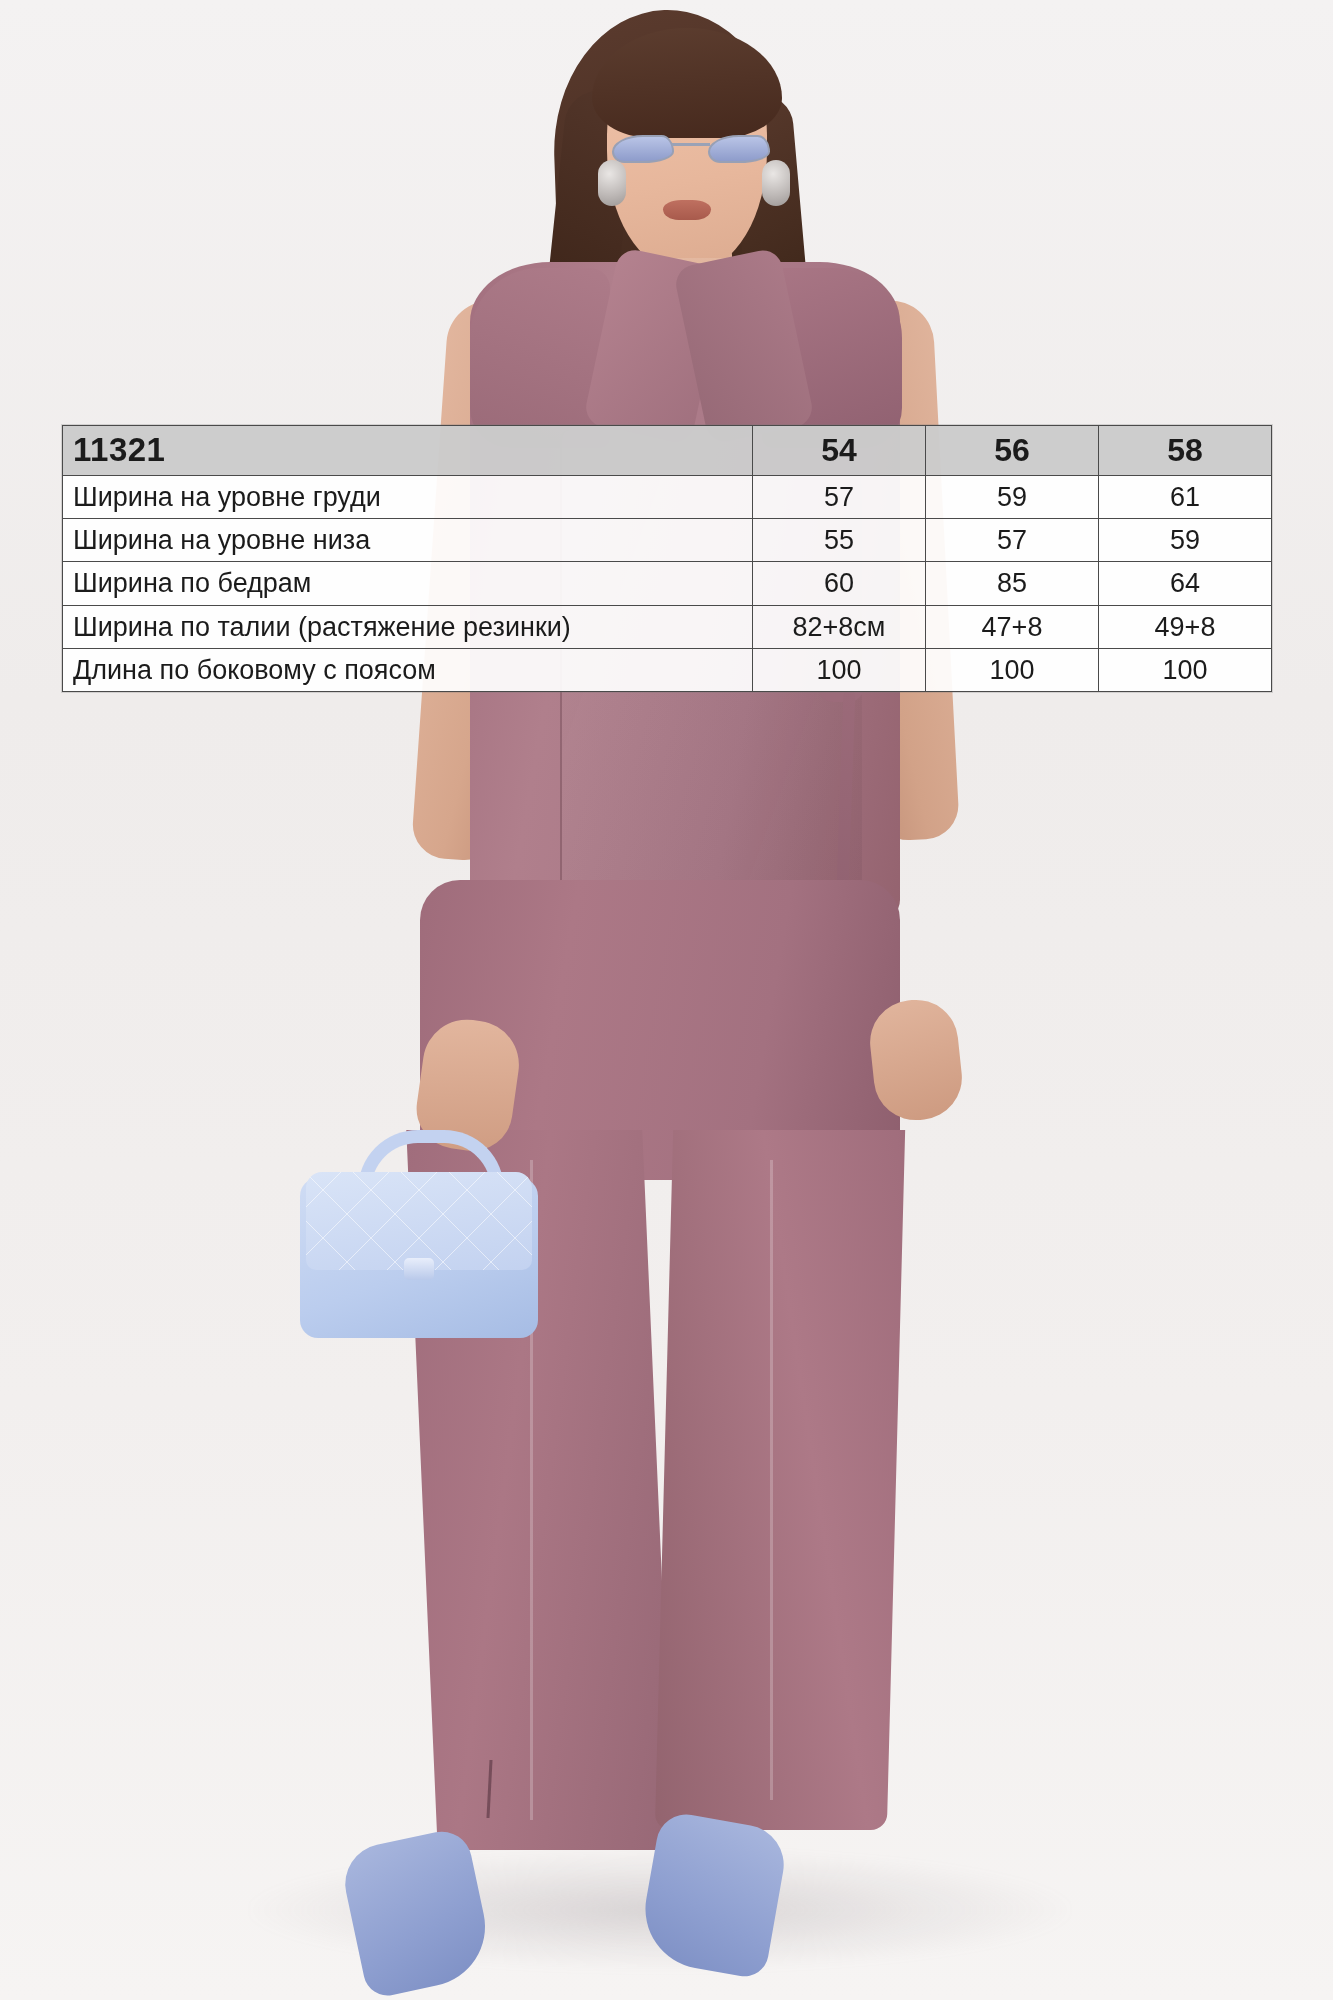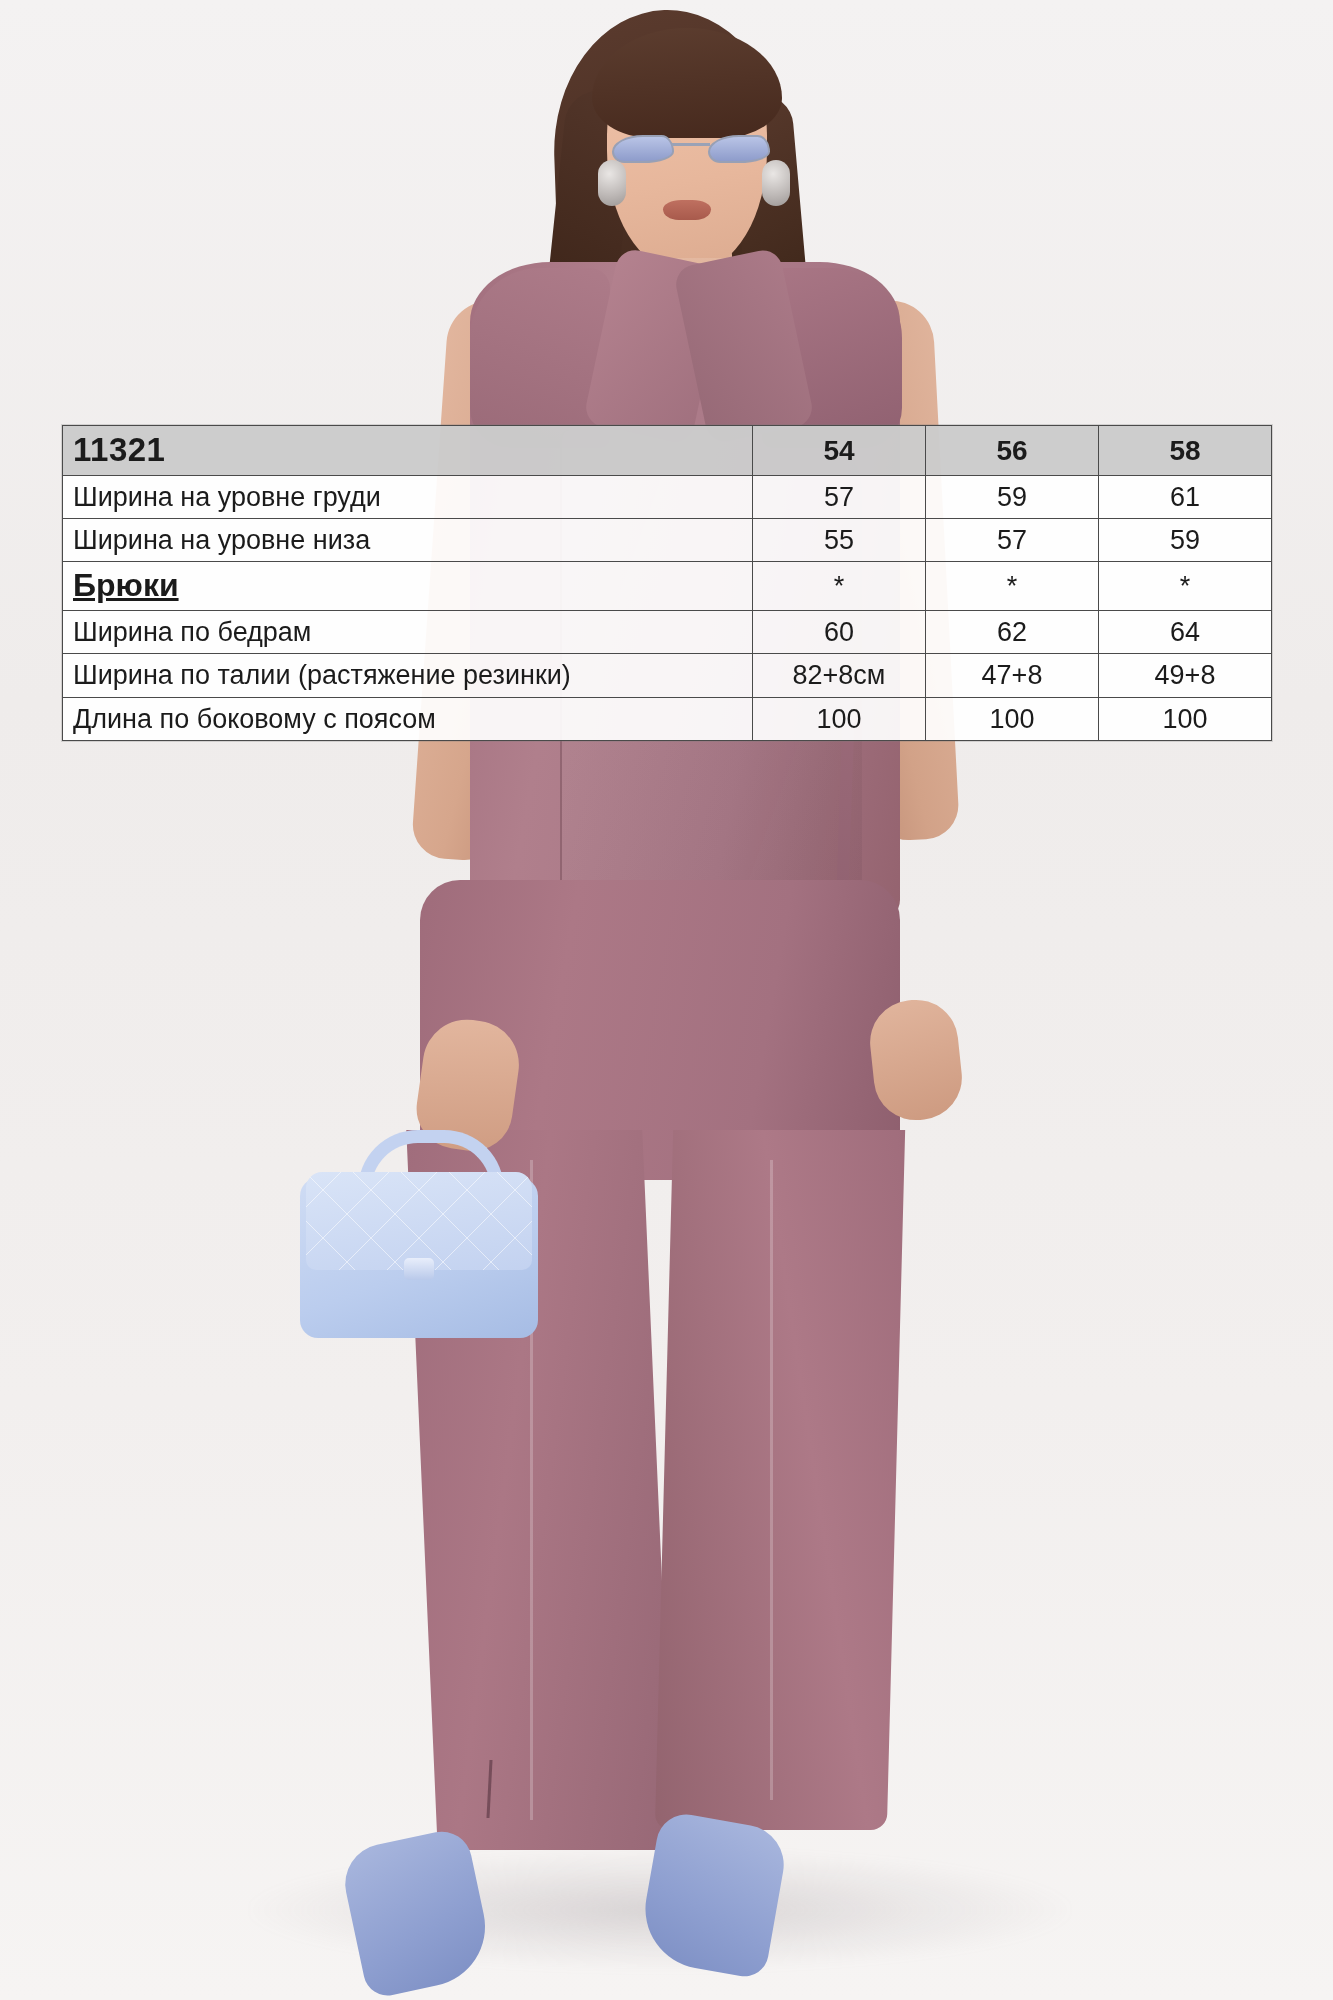--- a/index.html
+++ b/index.html
@@ -354,21 +354,21 @@
     border: 1px solid #4a4a4a;
     padding: 6px 10px;
     font-size: 27px;
     color: #1b1b1b;
     line-height: 1.12;
     background: rgba(255,255,255,0.62);
   }
   .size-table tr.header td {
     background: rgba(197,197,197,0.86);
     font-weight: bold;
-    font-size: 28px;
+    font-size: 32px;
   }
   .size-table td.label { text-align: left; }
   .size-table td.num { text-align: center; width: 152px; }
   .size-table td.section {
     font-weight: bold;
     font-size: 32px;
     text-decoration: underline;
   }
   .size-table tr.header td.code {
     font-size: 33px;
@@ -453,31 +453,25 @@
       <td class="num">59</td>
       <td class="num">61</td>
     </tr>
     <tr>
       <td class="label">Ширина на уровне низа</td>
       <td class="num">55</td>
       <td class="num">57</td>
       <td class="num">59</td>
     </tr>
 
-    <tr>
-      <td class="label section">Брюки</td>
-      <td class="num">*</td>
-      <td class="num">*</td>
-      <td class="num">*</td>
-    </tr>
 
     <tr>
       <td class="label">Ширина по бедрам</td>
       <td class="num">60</td>
-      <td class="num">62</td>
+      <td class="num">85</td>
       <td class="num">64</td>
     </tr>
     <tr>
       <td class="label">Ширина  по талии (растяжение резинки)</td>
       <td class="num">82+8см</td>
       <td class="num">47+8</td>
       <td class="num">49+8</td>
     </tr>
     <tr>
       <td class="label">Длина по боковому с поясом</td>

